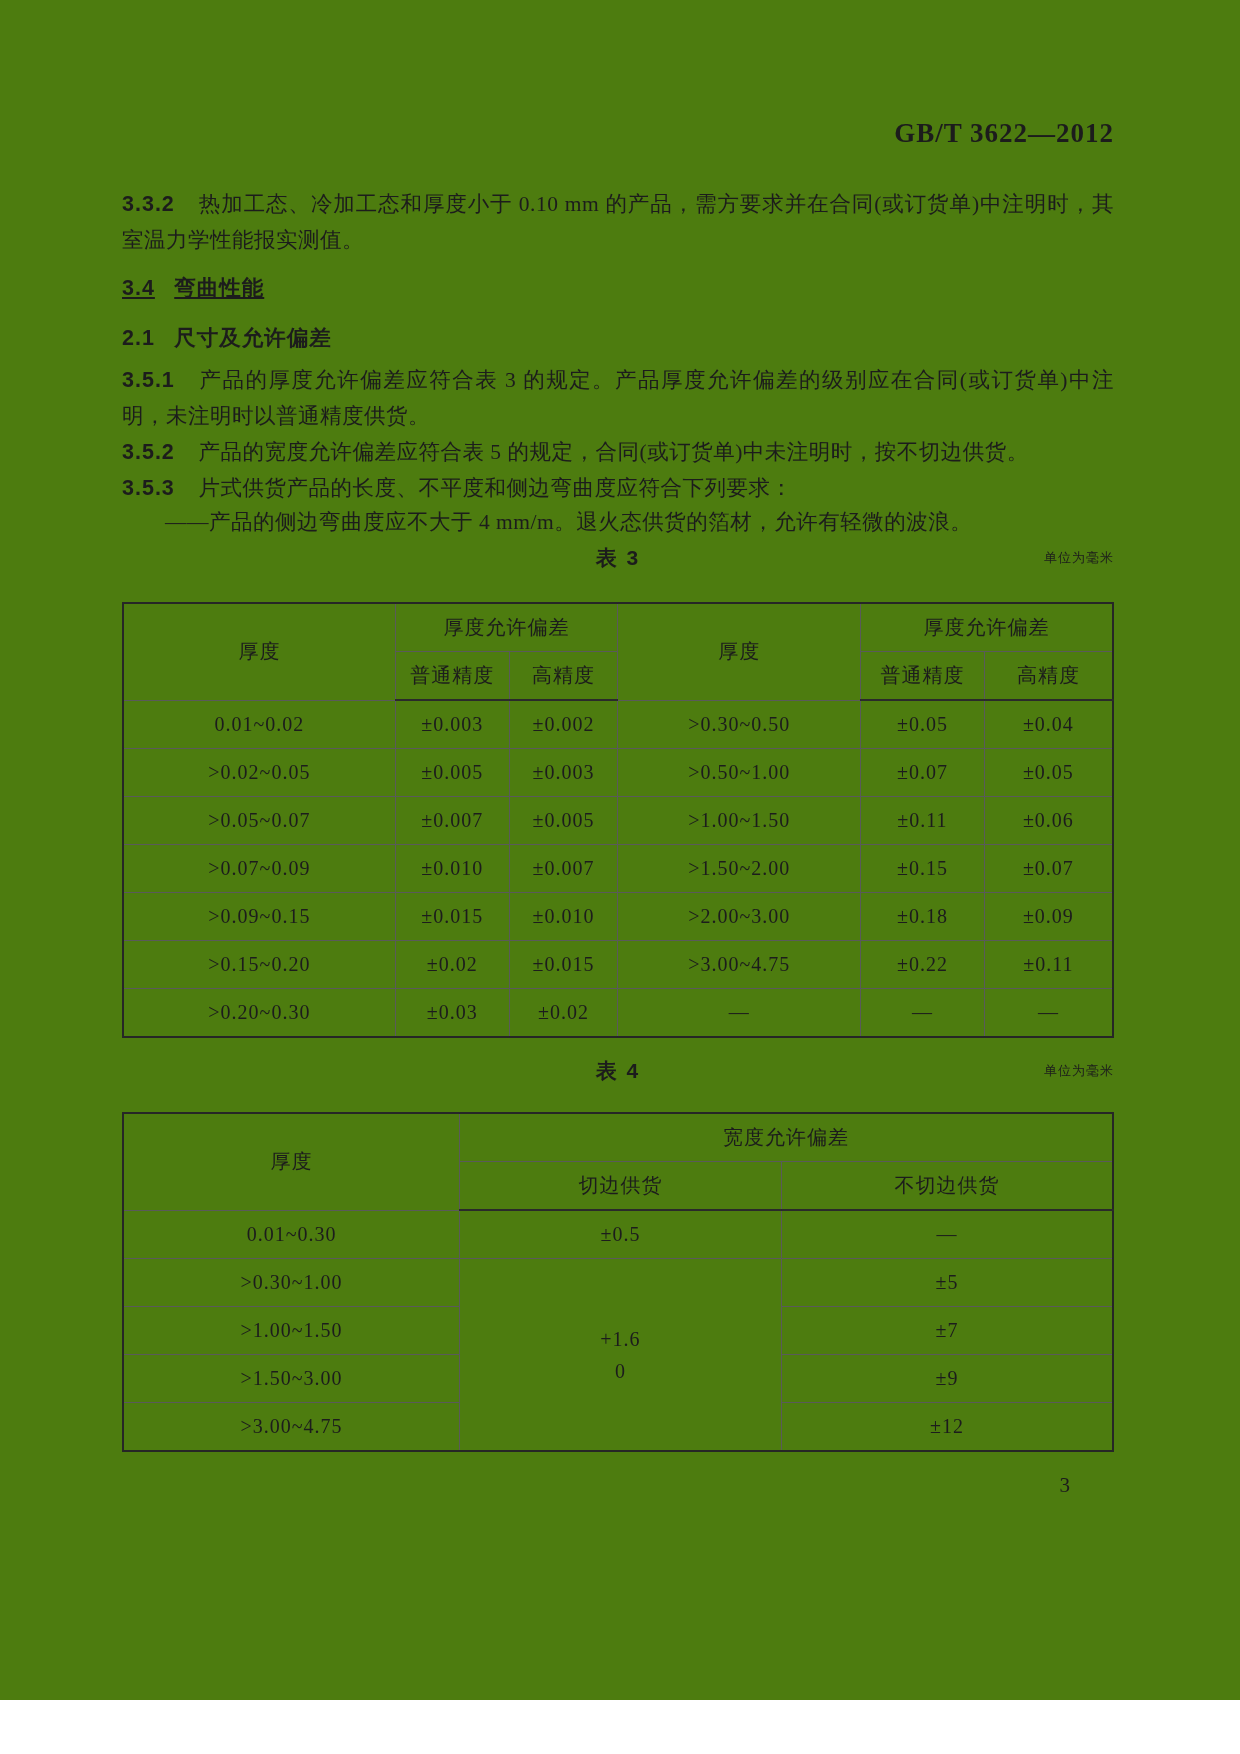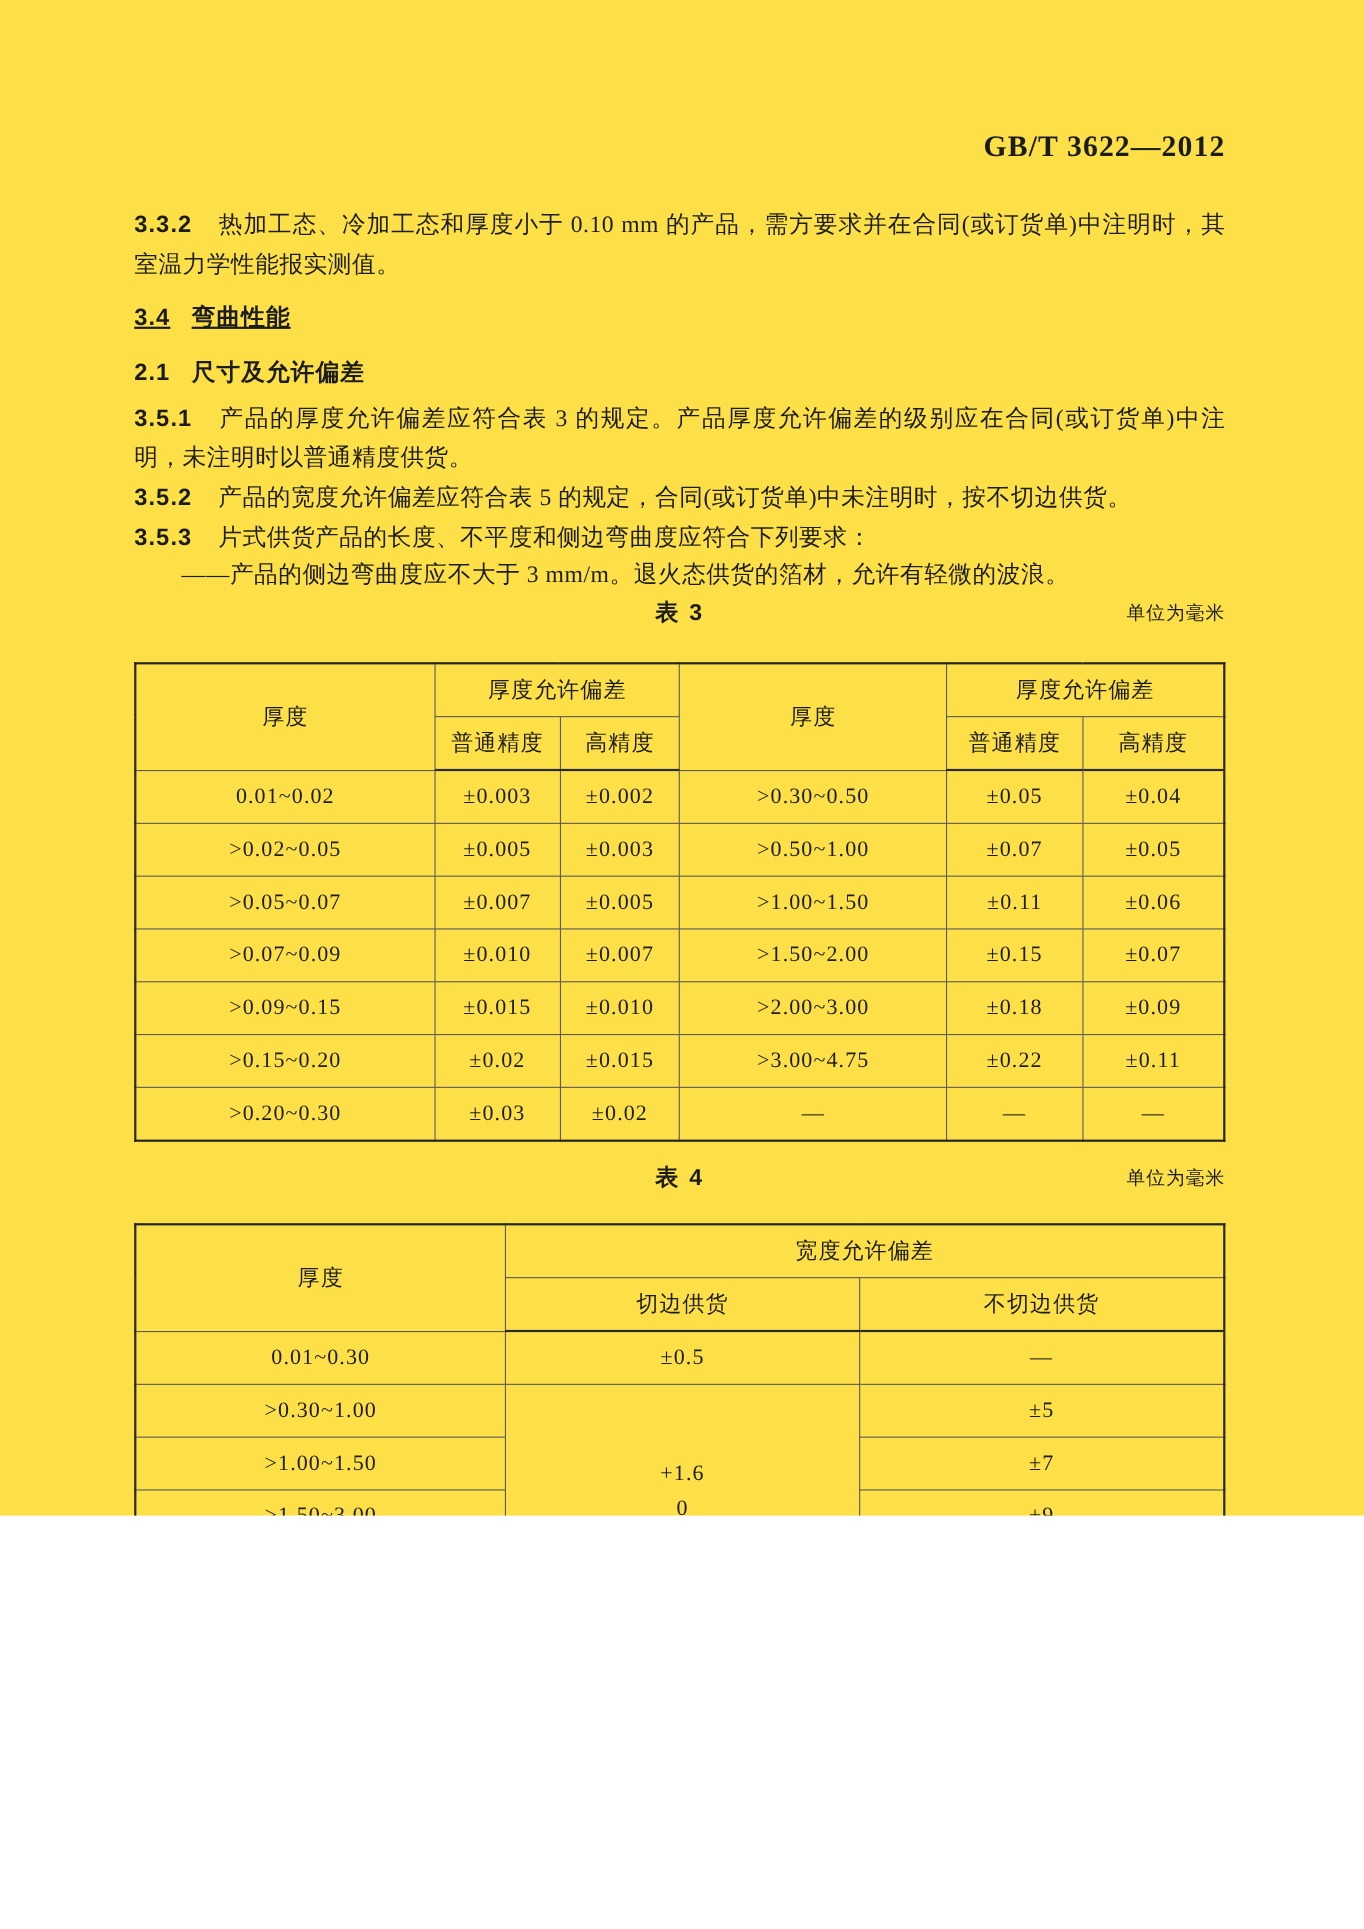--- a/index.html
+++ b/index.html
@@ -1,17 +1,17 @@
 <!DOCTYPE html>
 <html><head>
 <meta charset="utf-8">
 <style>
   html,body { margin:0; padding:0; background:#ffffff; }
   .page {
-    position:relative; width:1240px; height:1378px; background:#fde047;
+    position:relative; width:1240px; height:1700px; background:#4d7c0f;
     box-sizing:border-box; padding:0 126px 0 122px;
     font-family:"Liberation Serif","DejaVu Serif",serif;
     color:#1c1c1c; overflow:hidden;
   }
   .doc-header {
     margin-top:116px; text-align:right;
     font-size:27px; font-weight:bold; line-height:34px;
     font-family:"Liberation Serif","DejaVu Serif",serif; letter-spacing:1px;
   }
   p { margin:0; }
@@ -32,21 +32,21 @@
   .p-351 { margin-top:6px; }
   .dash-list { margin-top:0; }
   .dash-item { font-size:21.5px; line-height:33px; letter-spacing:0.5px; padding-left:2em; }
   .caption-row { position:relative; text-align:center; line-height:34px; }
   .caption-row.t3 { margin-top:2px; }
   .caption-row.t4 { margin-top:16px; }
   .tbl-caption {
     font-family:"Liberation Sans","DejaVu Sans",sans-serif;
     font-weight:bold; font-size:21px; letter-spacing:2px;
   }
-  .tbl-unit { position:absolute; right:0; top:0; font-size:17px; letter-spacing:1px; }
+  .tbl-unit { position:absolute; right:0; top:0; font-size:13px; letter-spacing:1px; }
   table.gbt {
     width:100%; border-collapse:collapse; table-layout:fixed;
     border:2.5px solid #262626;
   }
   table.t3 { margin-top:25px; }
   table.t4 { margin-top:22px; }
   table.gbt td, table.gbt th {
     border:1px solid #5a5a5a; text-align:center; vertical-align:middle;
     font-weight:normal; font-size:20px; height:47px; padding:0 4px;
     letter-spacing:1px;
@@ -74,21 +74,21 @@
 
   <p class="h-35"><span class="cnum">2.1</span><span>尺寸及允许偏差</span></p>
 
   <p class="body-text p-351"><span class="cnum">3.5.1</span><span>产品的厚度允许偏差应符合表 3 的规定。产品厚度允许偏差的级别应在合同(或订货单)中注明，未注明时以普通精度供货。</span></p>
 
   <p class="body-text"><span class="cnum">3.5.2</span><span>产品的宽度允许偏差应符合表 5 的规定，合同(或订货单)中未注明时，按不切边供货。</span></p>
 
   <p class="body-text"><span class="cnum">3.5.3</span><span>片式供货产品的长度、不平度和侧边弯曲度应符合下列要求：</span></p>
 
   <div class="dash-list">
-    <p class="dash-item">——产品的侧边弯曲度应不大于 3 mm/m。退火态供货的箔材，允许有轻微的波浪。</p>
+    <p class="dash-item">——产品的侧边弯曲度应不大于 4 mm/m。退火态供货的箔材，允许有轻微的波浪。</p>
   </div>
 
   <div class="caption-row t3">
     <span class="tbl-caption">表 3</span>
     <span class="tbl-unit">单位为毫米</span>
   </div>
 
   <table class="gbt t3">
     <colgroup>
       <col style="width:27.5%">

